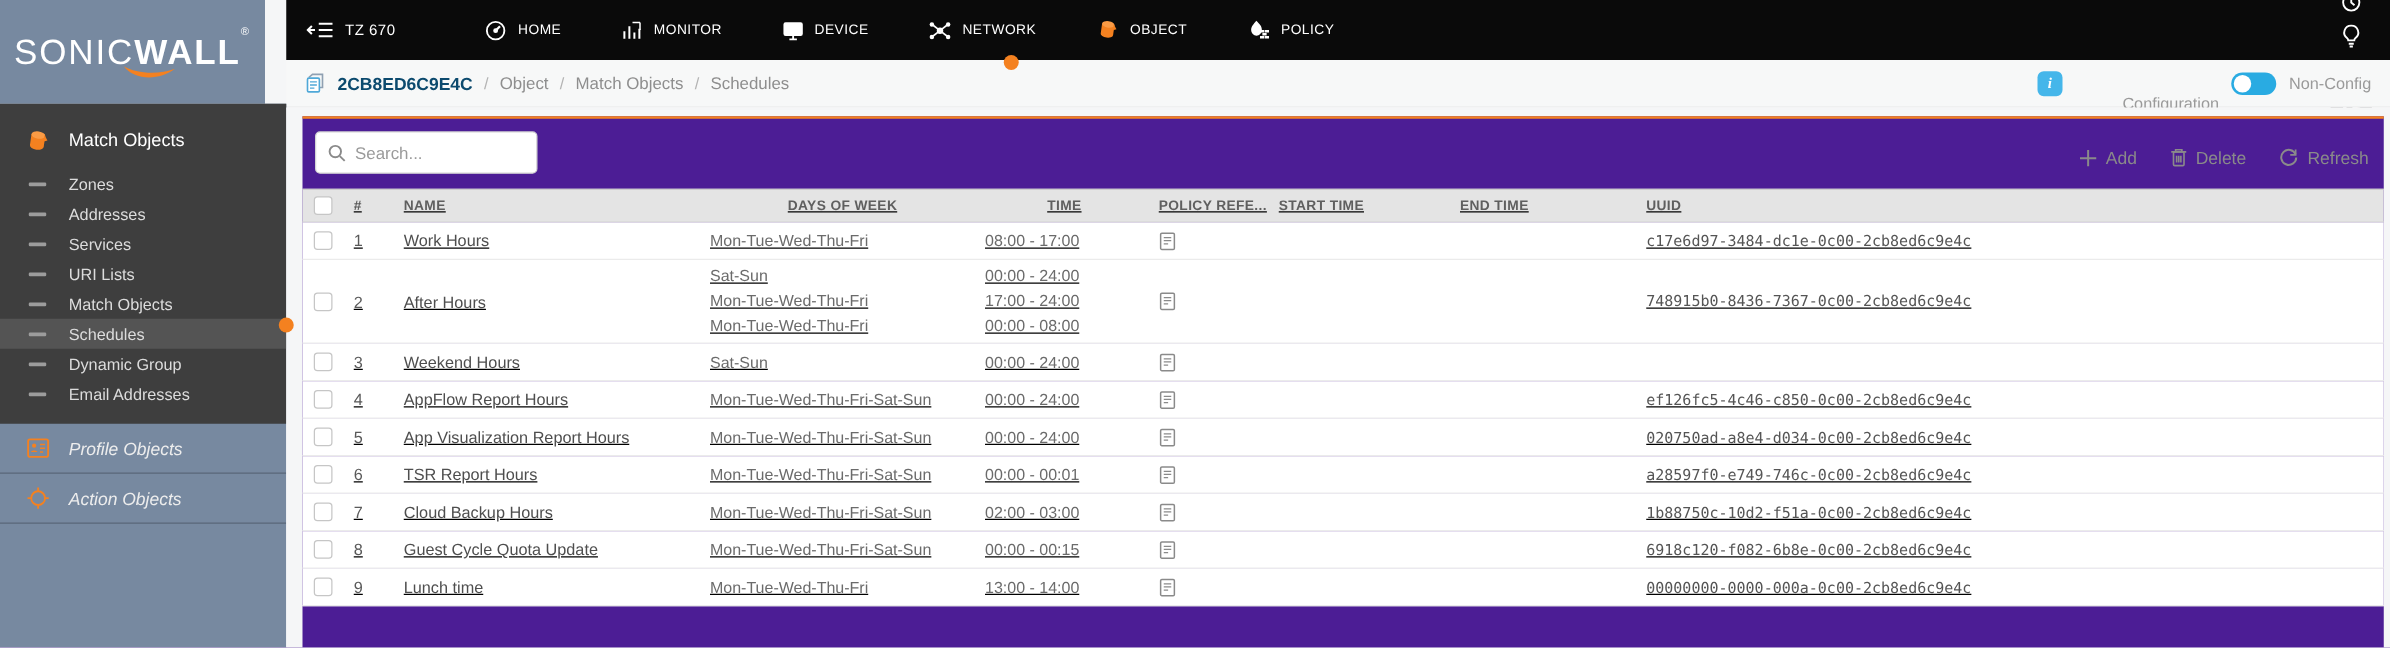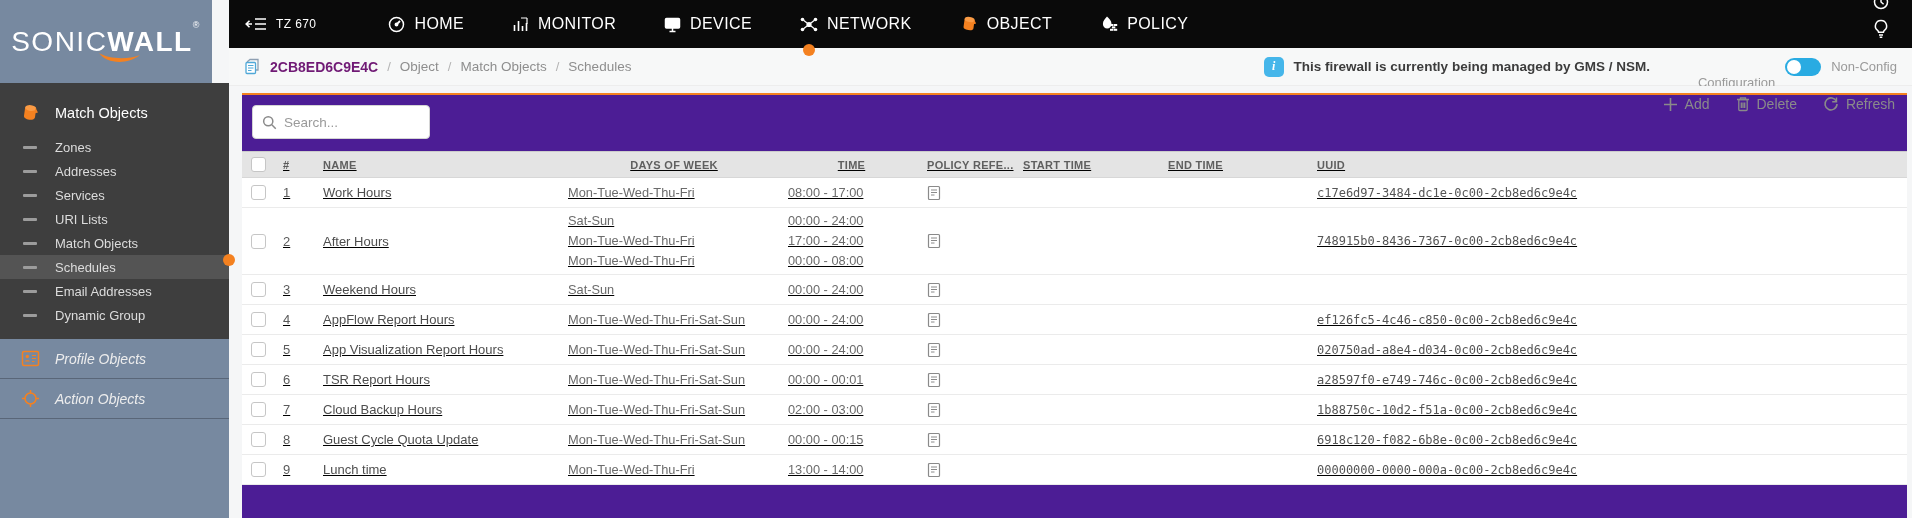--- a/index.html
+++ b/index.html
@@ -14,33 +14,33 @@
   .logo b { font-weight:700; }
   .logo sup { font-size:9px; position:relative; top:-12px; }
   .logo .swoosh { position:absolute; left:86px; top:24px; }
 
   
   .topbar { position:absolute; left:229px; top:0; width:1683px; height:48px; background:#0A0A0A;
     display:flex; align-items:center; color:#fff; }
   .back-group { display:flex; align-items:center; gap:9px; margin-left:16px; cursor:pointer; }
   .device-label { font-size:12px; letter-spacing:.4px; }
   .topnav-items { display:flex; gap:48px; margin-left:72px; }
-  .nav-item { display:flex; align-items:center; gap:9px; font-size:16px; letter-spacing:.4px; cursor:pointer; }
+  .nav-item { display:flex; align-items:center; gap:9px; font-size:11px; letter-spacing:.4px; cursor:pointer; }
   .topbar-right { margin-left:auto; display:flex; align-items:center; gap:8px; margin-right:14px;flex-direction:column; }
   .tb-icon { position:relative; display:flex; align-items:center; cursor:pointer; }
   .badge { position:absolute; top:-9px; left:9px; background:#D9272E; color:#fff; font-size:11px;
     padding:1px 6px; border-radius:9px; font-weight:700; }
   .avatar { width:34px; height:34px; border-radius:50%; background:#5A5A5A; color:#fff;
     display:flex; align-items:center; justify-content:center; font-size:14px; font-weight:700; }
 
   
   .crumb-bar { position:absolute; left:229px; top:48px; width:1683px; height:38px; background:#F7F8F8;
     border-bottom:1px solid #EDEDED; display:flex; align-items:center; padding:0 15px; }
   .crumb-left { display:flex; align-items:center; gap:9px; }
-  .crumb-device { color:#701a75; font-weight:700; font-size:14px; cursor:pointer; }
+  .crumb-device { color:#0c4a6e; font-weight:700; font-size:14px; cursor:pointer; }
   .crumb-sep { color:#B3B3B3; font-size:13px; }
   .crumb-seg { color:#8E8E8E; font-size:13.5px; }
   .banner { margin-left:auto; display:flex; align-items:center; }
   .info-ic { width:20px; height:20px; border-radius:5px; background:#45B6EA; color:#fff; font-weight:700;
     font-size:12px; display:flex; align-items:center; justify-content:center; font-family:"Liberation Serif",serif; font-style:italic; }
   .banner-msg { margin-left:10px; color:#3C3C3C; font-size:13.5px; font-weight:700; }
   .mode-label { color:#9A9A9A; font-size:13px; }
   .mode-left { margin-left:48px;margin-top:32px; }
   .toggle { width:36px; height:18px; border-radius:9px; background:#29ABE2; margin:0 10px; position:relative; cursor:pointer; }
   .toggle .knob { position:absolute; left:2px; top:2px; width:14px; height:14px; border-radius:50%; background:#fff; }
@@ -61,21 +61,21 @@
 
   
   .content { position:absolute; left:229px; top:86px; width:1683px; height:432px; background:#F5F6F7; }
   .panel { position:absolute; left:13px; right:5px; top:7px; bottom:0; border-top:2px solid #F48120; background:#4c1d95;text-decoration:underline; }
   .toolbar { position:relative; height:56px; }
   .searchbox { position:absolute; left:10px; top:10px; width:178px; height:34px; background:#fff;
     border:1px solid #D4D4D4; border-radius:4px; display:flex; align-items:center; padding:0 9px; gap:7px; }
   .searchbox input { border:none; outline:none; width:130px; font-size:13.5px; color:#555;
     font-family:"Liberation Sans",sans-serif; background:transparent; }
   .searchbox input::placeholder { color:#9A9A9A; }
-  .tool-buttons { position:absolute; right:12px; top:1px; display:flex; gap:26px; }
+  .tool-buttons { position:absolute; right:12px; top:23px; display:flex; gap:26px; }
   .tool-btn { display:flex; align-items:center; gap:7px; color:#8A8A8A; font-size:14px; cursor:pointer; }
 
   
   .thead { display:flex; align-items:center; height:27px; background:#E4E4E4; border-top:1px solid #CCCCCC;
     border-bottom:1px solid #D7D7D7; font-size:11px; font-weight:700; color:#5F5F5F; letter-spacing:.3px; }
   .trow { display:flex; align-items:center; min-height:30px; background:#fff; border-bottom:1px solid #EBEBEB;
     font-size:13px; color:#666; }
   .trow.multi { min-height:66px; padding:3px 0; }
   .col-sel { width:36px; display:flex; align-items:center; padding-left:9px; }
   .col-num { width:37px; padding-left:5px; color:#5A5A5A; }
@@ -226,21 +226,20 @@
       <span class="crumb-device">2CB8ED6C9E4C</span>
       <span class="crumb-sep">/</span>
       <span class="crumb-seg">Object</span>
       <span class="crumb-sep">/</span>
       <span class="crumb-seg">Match Objects</span>
       <span class="crumb-sep">/</span>
       <span class="crumb-seg">Schedules</span>
     </div>
     <div class="banner">
       <div class="info-ic">i</div>
-      <span class="banner-msg">This firewall is currently being managed by GMS / NSM.</span>
       <span class="mode-label mode-left">Configuration</span>
       <div class="toggle">
           <div class="knob"></div>
         </div>
       <span class="mode-label">Non-Config</span>
     </div>
   </div>
 
   <div class="sidebar">
     <div class="side-dark">
@@ -274,25 +273,25 @@
           <div class="side-item">
     <span class="dash"></span>
     <span class="s-label">Match Objects</span>
   </div>
           <div class="side-item selected">
     <span class="dash"></span>
     <span class="s-label">Schedules</span>
   </div>
           <div class="side-item">
     <span class="dash"></span>
+    <span class="s-label">Dynamic Group</span>
+  </div>
+          <div class="side-item">
+    <span class="dash"></span>
     <span class="s-label">Email Addresses</span>
-  </div>
-          <div class="side-item">
-    <span class="dash"></span>
-    <span class="s-label">Dynamic Group</span>
   </div>
         </div>
     </div>
     <div id="side-bottom">
         <div class="bottom-section">
     <span class="b-ic">
             <svg width="19" height="17" viewBox="0 0 19 17" fill="none" stroke="#F48120" stroke-width="1.5">
               <rect x="1.5" y="1.5" width="16" height="14" rx="1.5"></rect>
               <circle cx="6.3" cy="6.5" r="1.7" fill="#F48120" stroke="none"></circle>
               <path d="M3.8 11.5 c0-1.6 5-1.6 5 0" fill="#F48120" stroke="none"></path>

